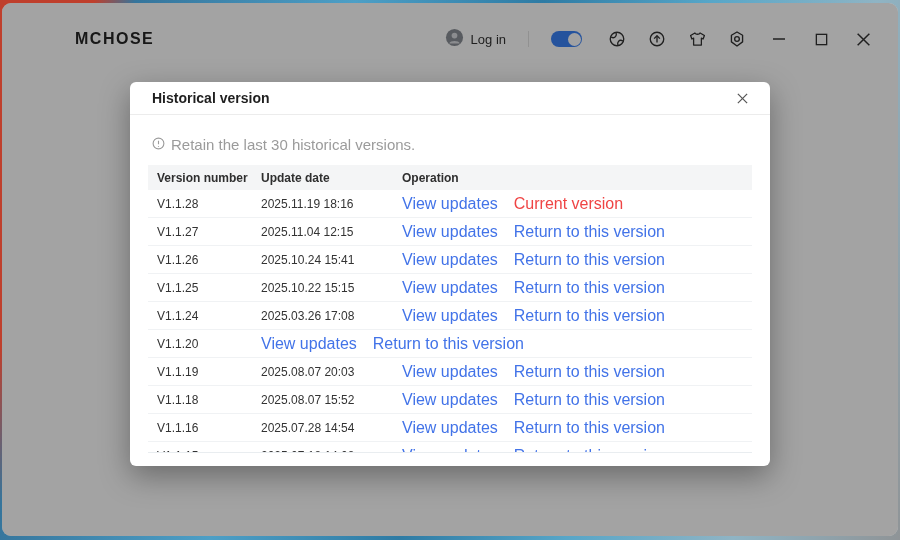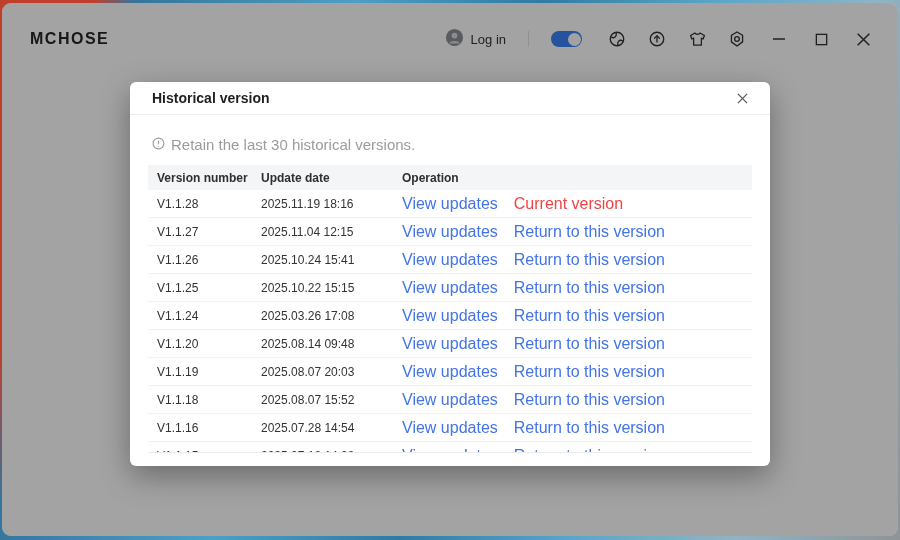--- a/index.html
+++ b/index.html
@@ -10,21 +10,21 @@
       linear-gradient(105deg, #bf3f2c 0%, #bf3f2c 9%, #35759c 13%, #4d9fc6 34%,
         #2e7ba4 52%, #57a6c8 68%, #8fb4c4 84%, #8f9497 100%);
     position:relative;
   }
   
   .window{
     position:absolute; left:2px; top:3px; right:2px; bottom:4px;
     background:#ffffff; border-radius:9px; overflow:hidden;
   }
   .topbar{
-    height:64px; display:flex; align-items:center; padding:8px 24px 0 28px;
+    height:64px; display:flex; align-items:center; padding:8px 24px 0 28px;margin-left:45px;
   }
   .logo{
     font-size:16px; font-weight:bold; letter-spacing:1.5px; color:#262626;
   }
   .topbar-right{ margin-left:auto; display:flex; align-items:center; gap:0; }
   .login{ display:flex; align-items:center; gap:7px; cursor:pointer;text-align:center; }
   .login-label{ font-size:13px; color:#333; }
   .tb-sep{ width:1px; height:16px; background:#e3e3e3; margin:0 22px; }
   .toggle{
     width:31px; height:16px; border-radius:9px; background:#3b82f6;
@@ -227,21 +227,20 @@
         <div class="trow">
           <div class="col-version">V1.1.24</div>
           <div class="col-date">2025.03.26 17:08</div>
           <div class="col-ops">
             <span class="link">View updates</span>
             <span class="link">Return to this version</span>
           </div>
         </div>
         <div class="trow">
           <div class="col-version">V1.1.20</div>
-          <div class="col-date">2025.08.14 09:48</div>
           <div class="col-ops">
             <span class="link">View updates</span>
             <span class="link">Return to this version</span>
           </div>
         </div>
         <div class="trow">
           <div class="col-version">V1.1.19</div>
           <div class="col-date">2025.08.07 20:03</div>
           <div class="col-ops">
             <span class="link">View updates</span>

